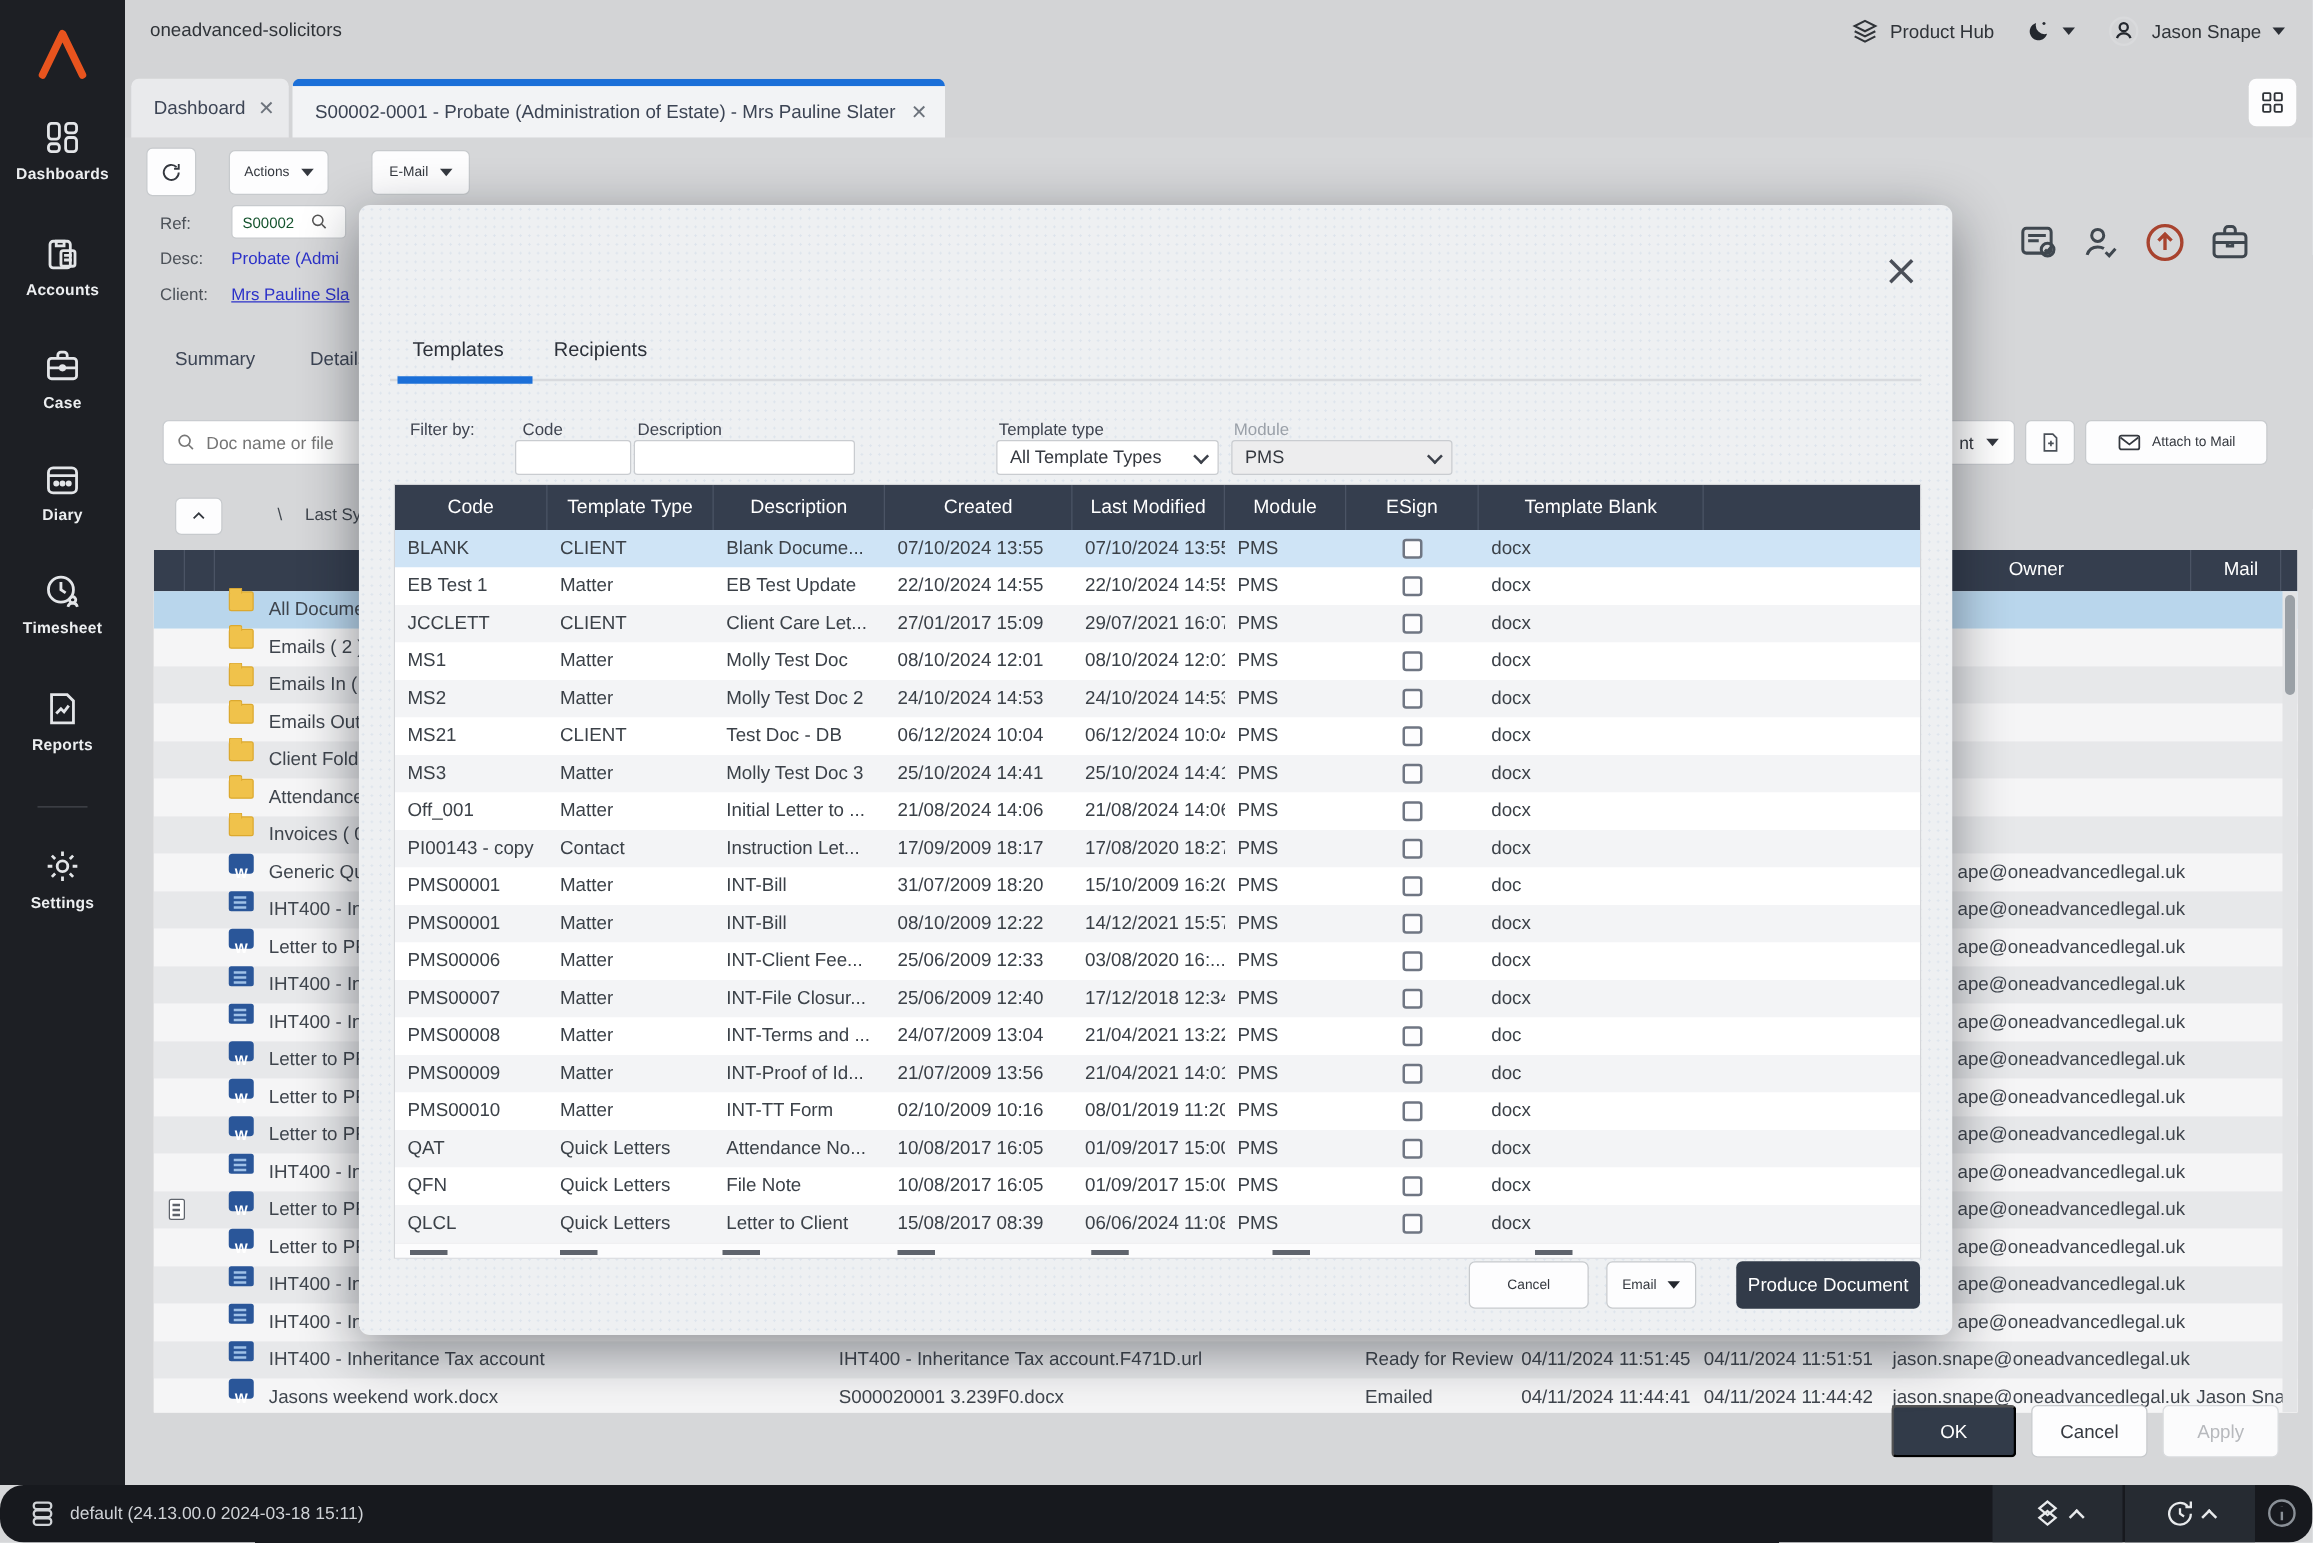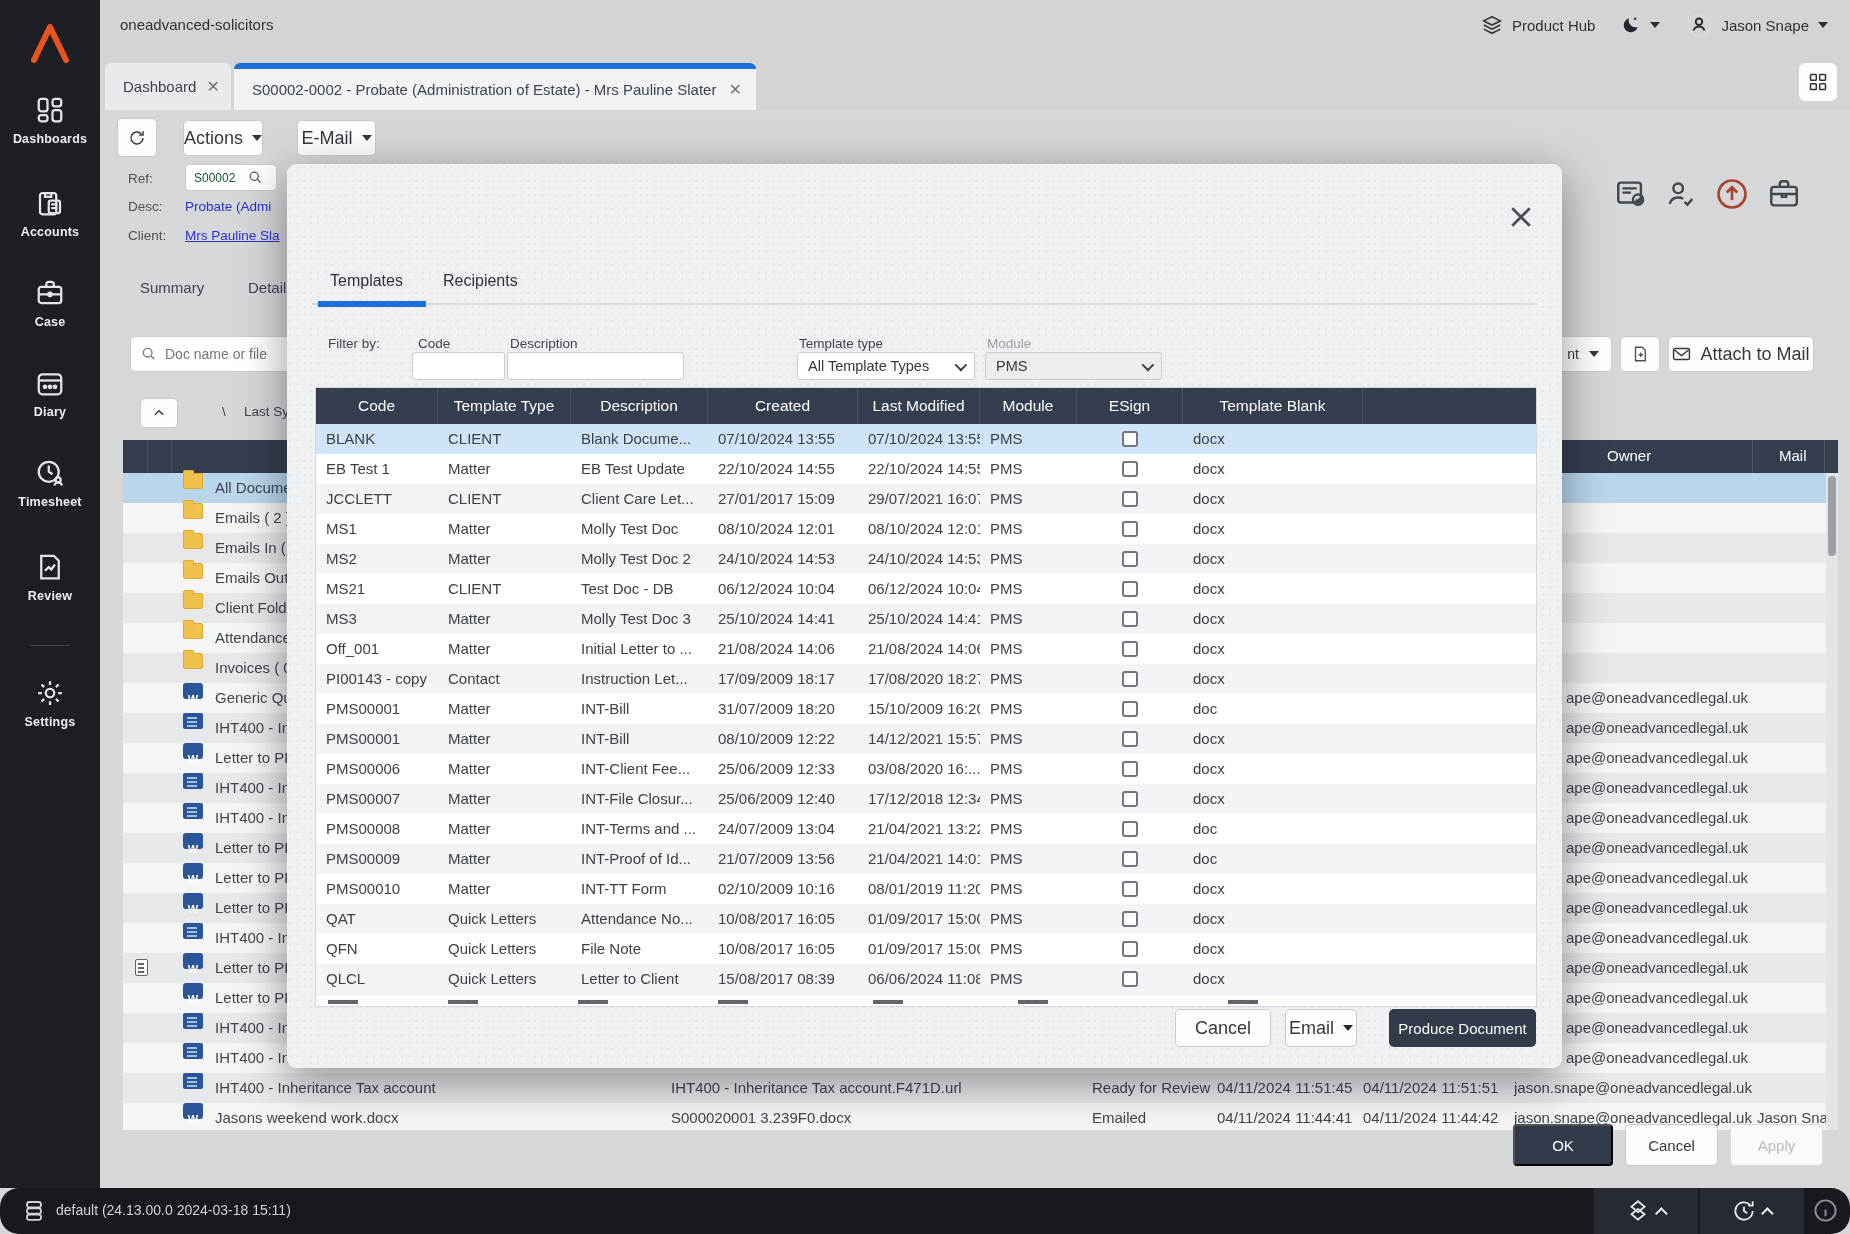--- a/index.html
+++ b/index.html
@@ -24,21 +24,21 @@
 
   
   #tabbar { position:absolute; left:100px; top:50px; width:1750px; height:60px; background:#d3d4d6; }
   .tab { position:absolute; top:13px; height:47px; display:flex; align-items:center; font-size:15px; color:#3c4454; padding:0 14px 0 18px; }
   .tab.inactive { left:5px; width:126px; background:#e9eaec; border-radius:6px 6px 0 0; }
   .tab.active { left:134px; width:522px; background:#f2f3f5; border-radius:6px 6px 0 0; border-top:6px solid #1b6fd8; }
   .tab .x { margin-left:auto; color:#6d737c; font-size:16px; padding-left:10px; }
   .grid-btn { position:absolute; right:13px; top:13px; width:38px; height:38px; background:#fdfdfe; border-radius:6px; display:flex; align-items:center; justify-content:center; }
 
   
-  .btn-outline { background:#fdfdfe; border:1px solid #c7cacd; border-radius:5px; color:#34383f; display:flex; align-items:center; justify-content:center; gap:9px; font-size:18px; }
+  .btn-outline { background:#fdfdfe; border:1px solid #c7cacd; border-radius:5px; color:#34383f; display:flex; align-items:center; justify-content:center; gap:9px; font-size:11px; }
   #refresh-btn { position:absolute; left:117px; top:118px; width:40px; height:39px; }
   #actions-btn { position:absolute; left:183px; top:120px; width:80px; height:36px; }
   #email-btn  { position:absolute; left:297px; top:120px; width:79px; height:36px; }
   .fld-label { position:absolute; left:128px; font-size:13.5px; color:#4c5158; }
   #ref-input { position:absolute; left:185px; top:164px; width:92px; height:27px; background:#fff; border:1px solid #c7cacd; border-radius:4px; display:flex; align-items:center; }
   #ref-input input { border:0; outline:0; width:62px; font-size:12px; color:#14532d; padding-left:8px; font-family:inherit; background:transparent; }
   .linkval { position:absolute; left:185px; font-size:13.5px; color:#2b31c9; white-space:nowrap; }
   .top-icons { position:absolute; top:176px; display:flex; gap:16px; align-items:center; }
   .case-tab { position:absolute; top:279px; font-size:15px; color:#3c4454; }
   #search-box { position:absolute; left:130px; top:336px; width:168px; height:36px; background:#fff; border:1px solid #c9ccd0; border-radius:5px; display:flex; align-items:center; gap:8px; padding:0 10px; }
@@ -193,21 +193,21 @@
       </div>
     <div class="nlabel">Timesheet</div>
   </div>
   <div class="nav-item" style="top:552px">
     <div class="nico">
         <svg viewBox="0 0 24 24" stroke="#e3e5e8" fill="none" stroke-width="1.8">
           <path d="M5 3h10l4 4v14H5z"></path>
           <path d="M8 15l3-3 2 2 3-4"></path>
         </svg>
       </div>
-    <div class="nlabel">Review</div>
+    <div class="nlabel">Reports</div>
   </div>
   <div class="nav-div" style="top:645px"></div>
   <div class="nav-item" style="top:678px">
     <div class="nico">
         <svg viewBox="0 0 24 24" stroke="#e3e5e8" fill="none" stroke-width="1.8">
           <circle cx="12" cy="12" r="3.4"></circle>
           <path d="M12 2.5v3M12 18.5v3M2.5 12h3M18.5 12h3M5.2 5.2l2.1 2.1M16.7 16.7l2.1 2.1M18.8 5.2l-2.1 2.1M7.3 16.7l-2.1 2.1"></path>
         </svg>
       </div>
     <div class="nlabel">Settings</div>
@@ -249,21 +249,21 @@
     </div>
   </div>
 </div>
 
 <div id="tabbar">
   <div class="tab inactive">
     <span>Dashboard</span>
     <span class="x">✕</span>
   </div>
   <div class="tab active">
-    <span>S00002-0002 - Probate (Administration of Estate) - Mrs Pauline Slater</span>
+    <span>S00002-0001 - Probate (Administration of Estate) - Mrs Pauline Slater</span>
     <span class="x">✕</span>
   </div>
   <div class="grid-btn">
     <svg width="20" height="20" viewBox="0 0 24 24" stroke="#2f3338" fill="none" stroke-width="1.8">
         <rect x="3" y="3" width="7" height="7" rx="1"></rect>
         <rect x="14" y="3" width="7" height="7" rx="1"></rect>
         <rect x="3" y="14" width="7" height="7" rx="1"></rect>
         <rect x="14" y="14" width="7" height="7" rx="1"></rect>
       </svg>
   </div>

